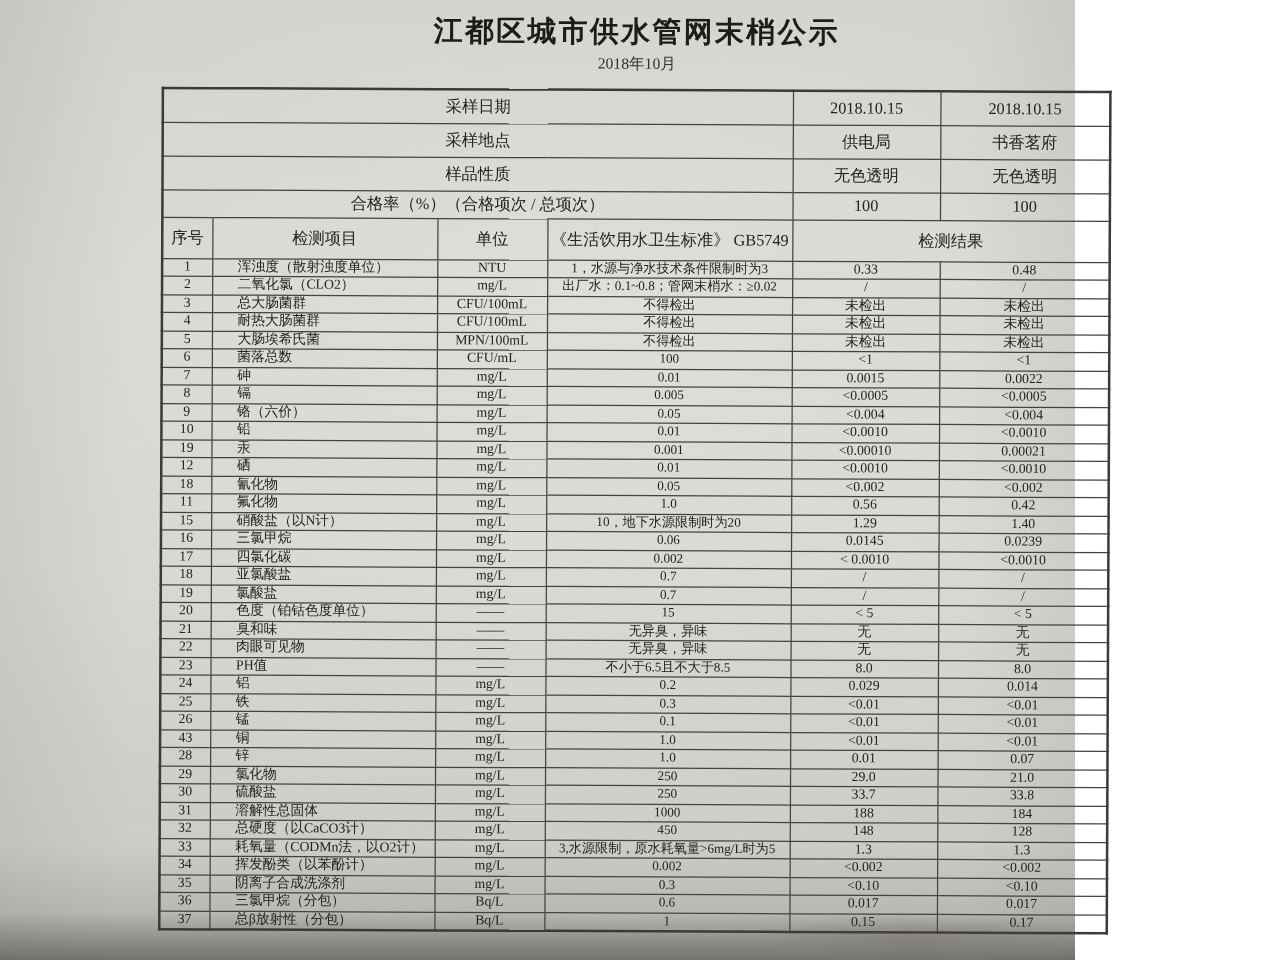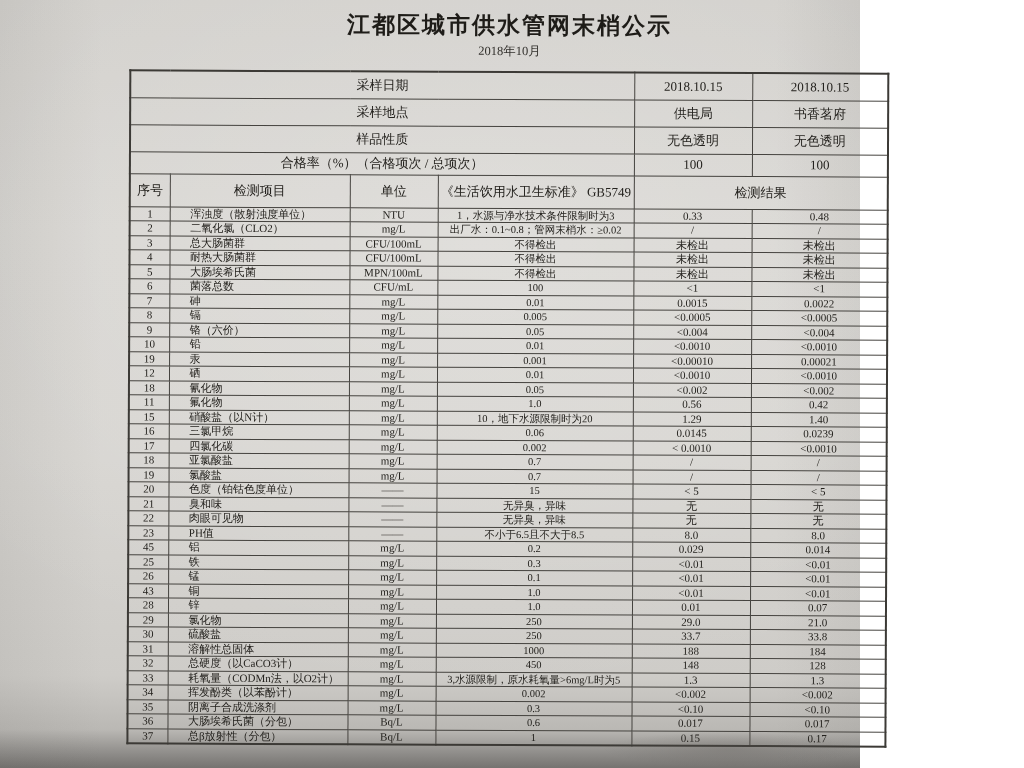--- a/index.html
+++ b/index.html
@@ -287,21 +287,21 @@
           </tr>
           <tr class="data-row">
             <td class="c-idx">23</td>
             <td class="c-item">PH值</td>
             <td class="c-unit">——</td>
             <td class="c-std">不小于6.5且不大于8.5</td>
             <td class="c-res1">8.0</td>
             <td class="c-res2">8.0</td>
           </tr>
           <tr class="data-row">
-            <td class="c-idx">45</td>
+            <td class="c-idx">24</td>
             <td class="c-item">铝</td>
             <td class="c-unit">mg/L</td>
             <td class="c-std">0.2</td>
             <td class="c-res1">0.029</td>
             <td class="c-res2">0.014</td>
           </tr>
           <tr class="data-row">
             <td class="c-idx">25</td>
             <td class="c-item">铁</td>
             <td class="c-unit">mg/L</td>
@@ -384,21 +384,21 @@
           <tr class="data-row">
             <td class="c-idx">35</td>
             <td class="c-item">阴离子合成洗涤剂</td>
             <td class="c-unit">mg/L</td>
             <td class="c-std">0.3</td>
             <td class="c-res1">&lt;0.10</td>
             <td class="c-res2">&lt;0.10</td>
           </tr>
           <tr class="data-row">
             <td class="c-idx">36</td>
-            <td class="c-item">大肠埃希氏菌（分包）</td>
+            <td class="c-item">三氯甲烷（分包）</td>
             <td class="c-unit">Bq/L</td>
             <td class="c-std">0.6</td>
             <td class="c-res1">0.017</td>
             <td class="c-res2">0.017</td>
           </tr>
           <tr class="data-row">
             <td class="c-idx">37</td>
             <td class="c-item">总β放射性（分包）</td>
             <td class="c-unit">Bq/L</td>
             <td class="c-std">1</td>

